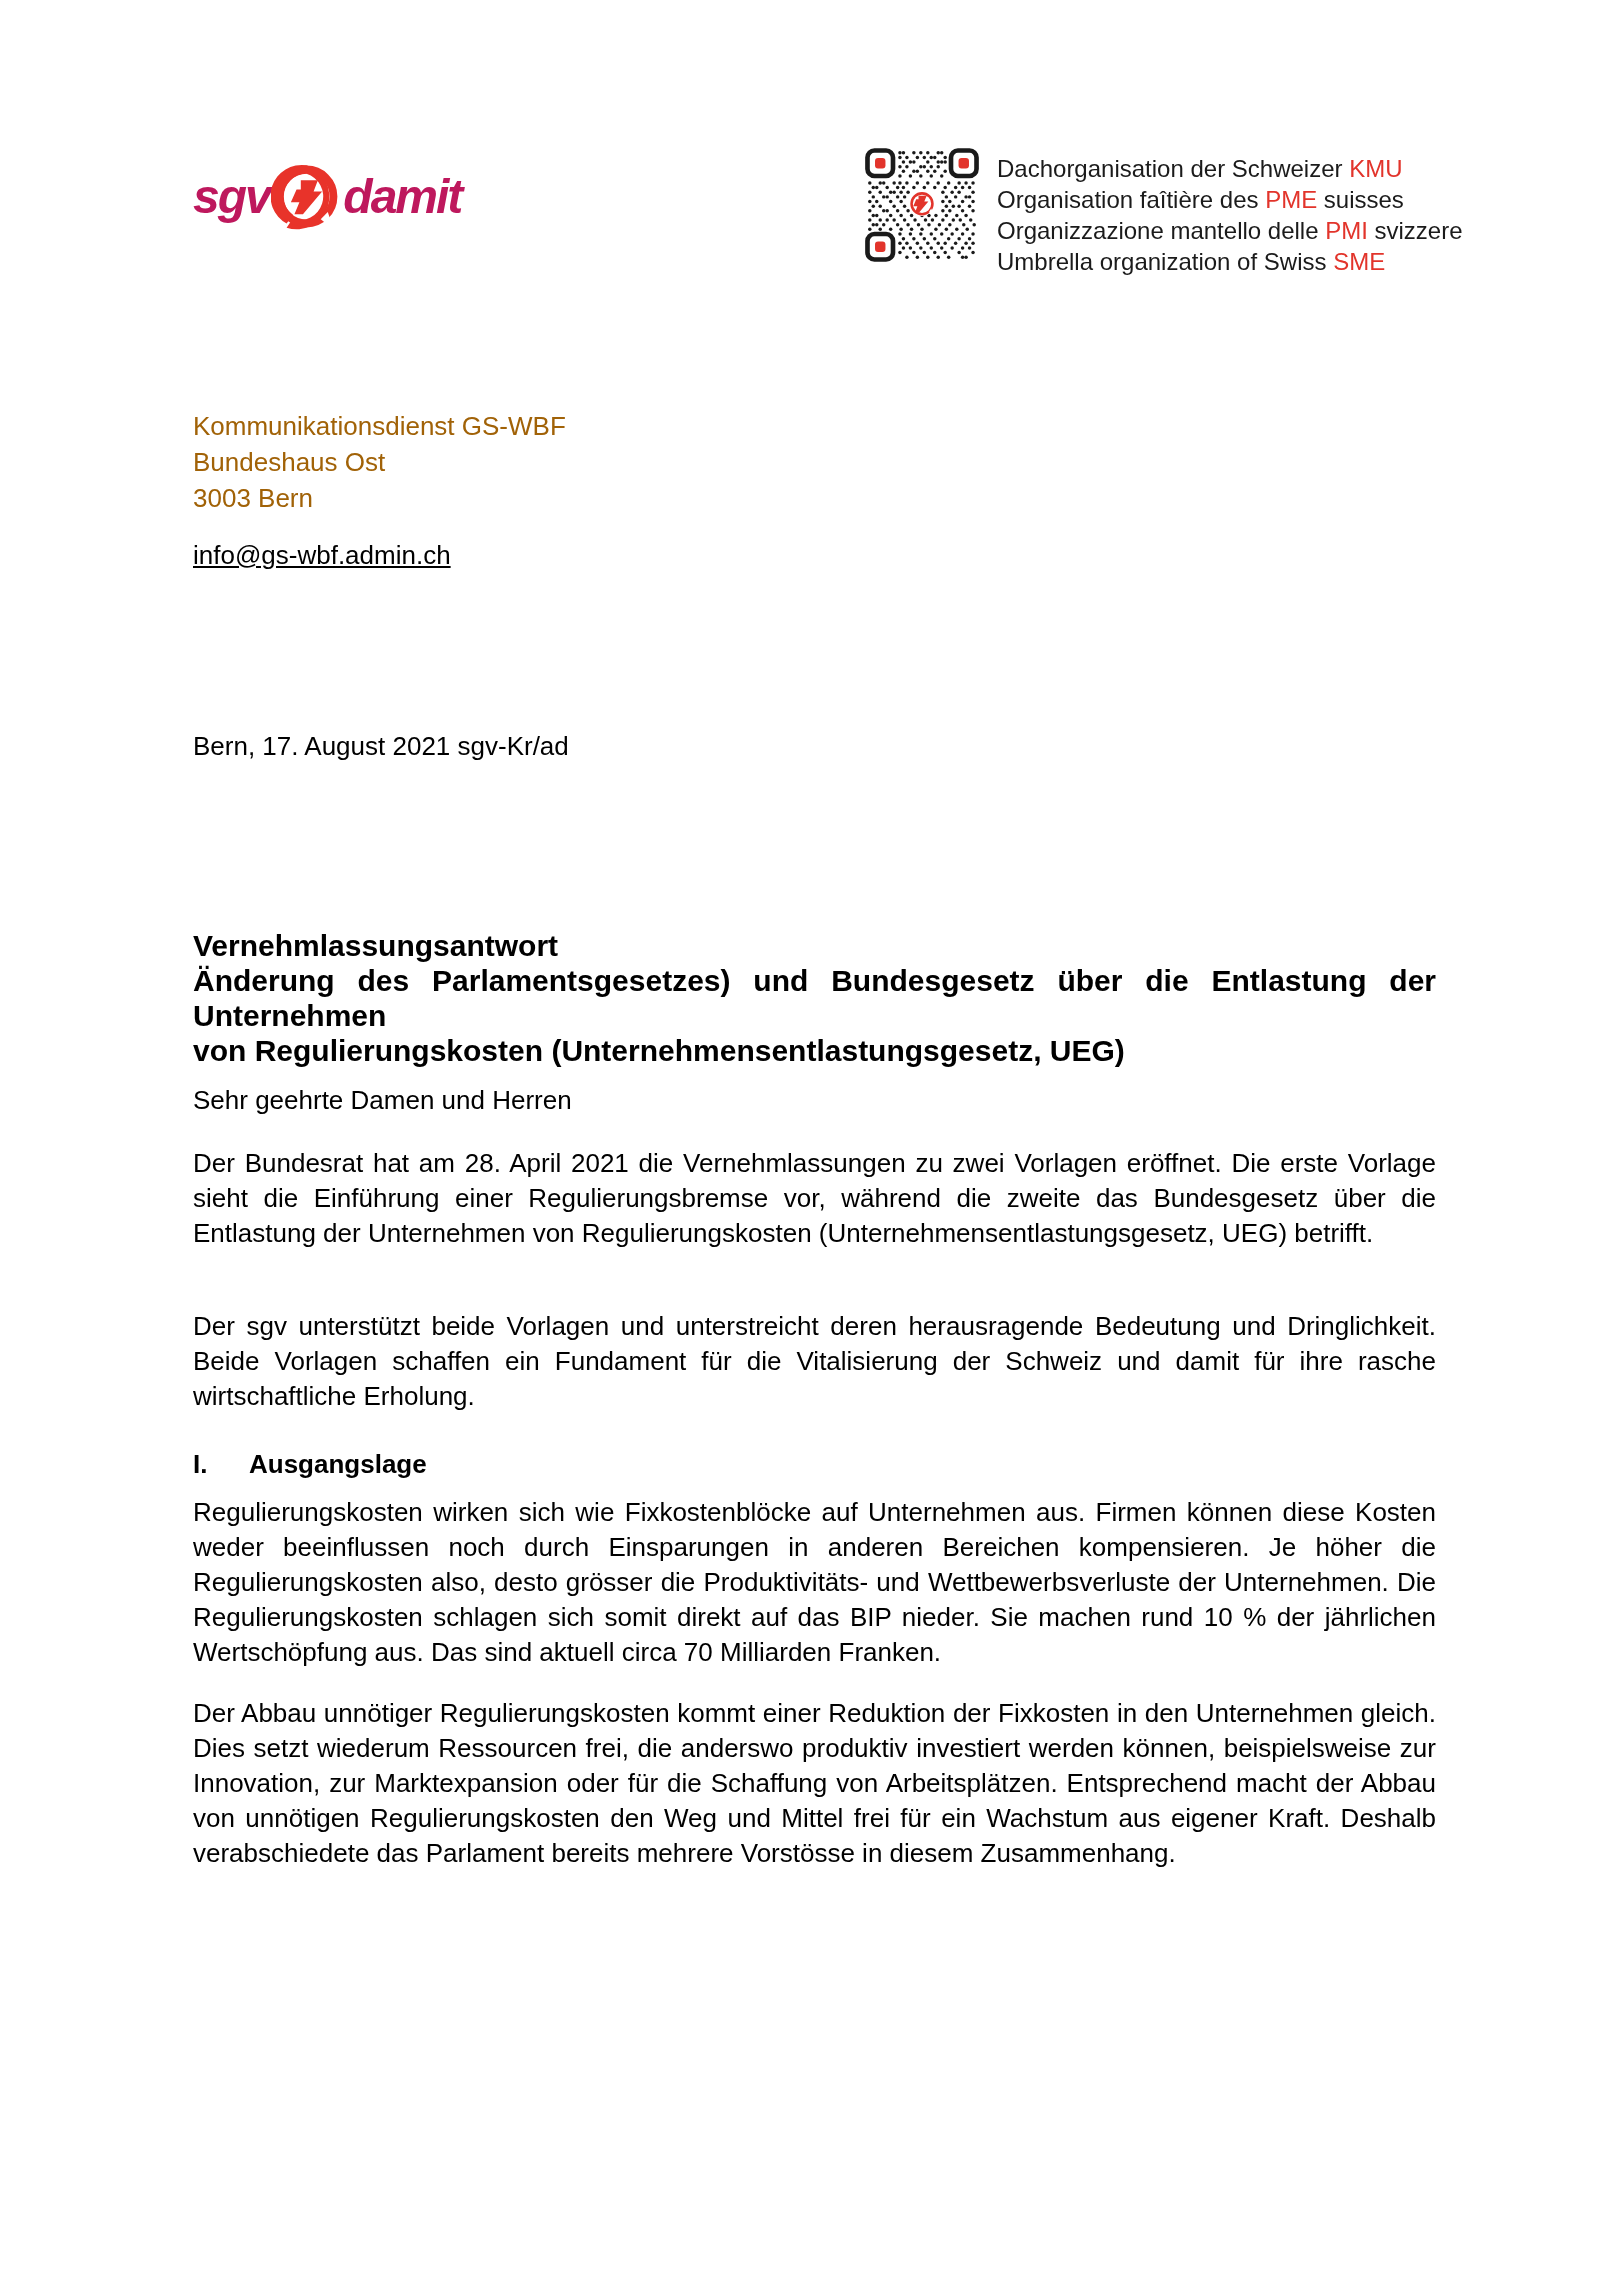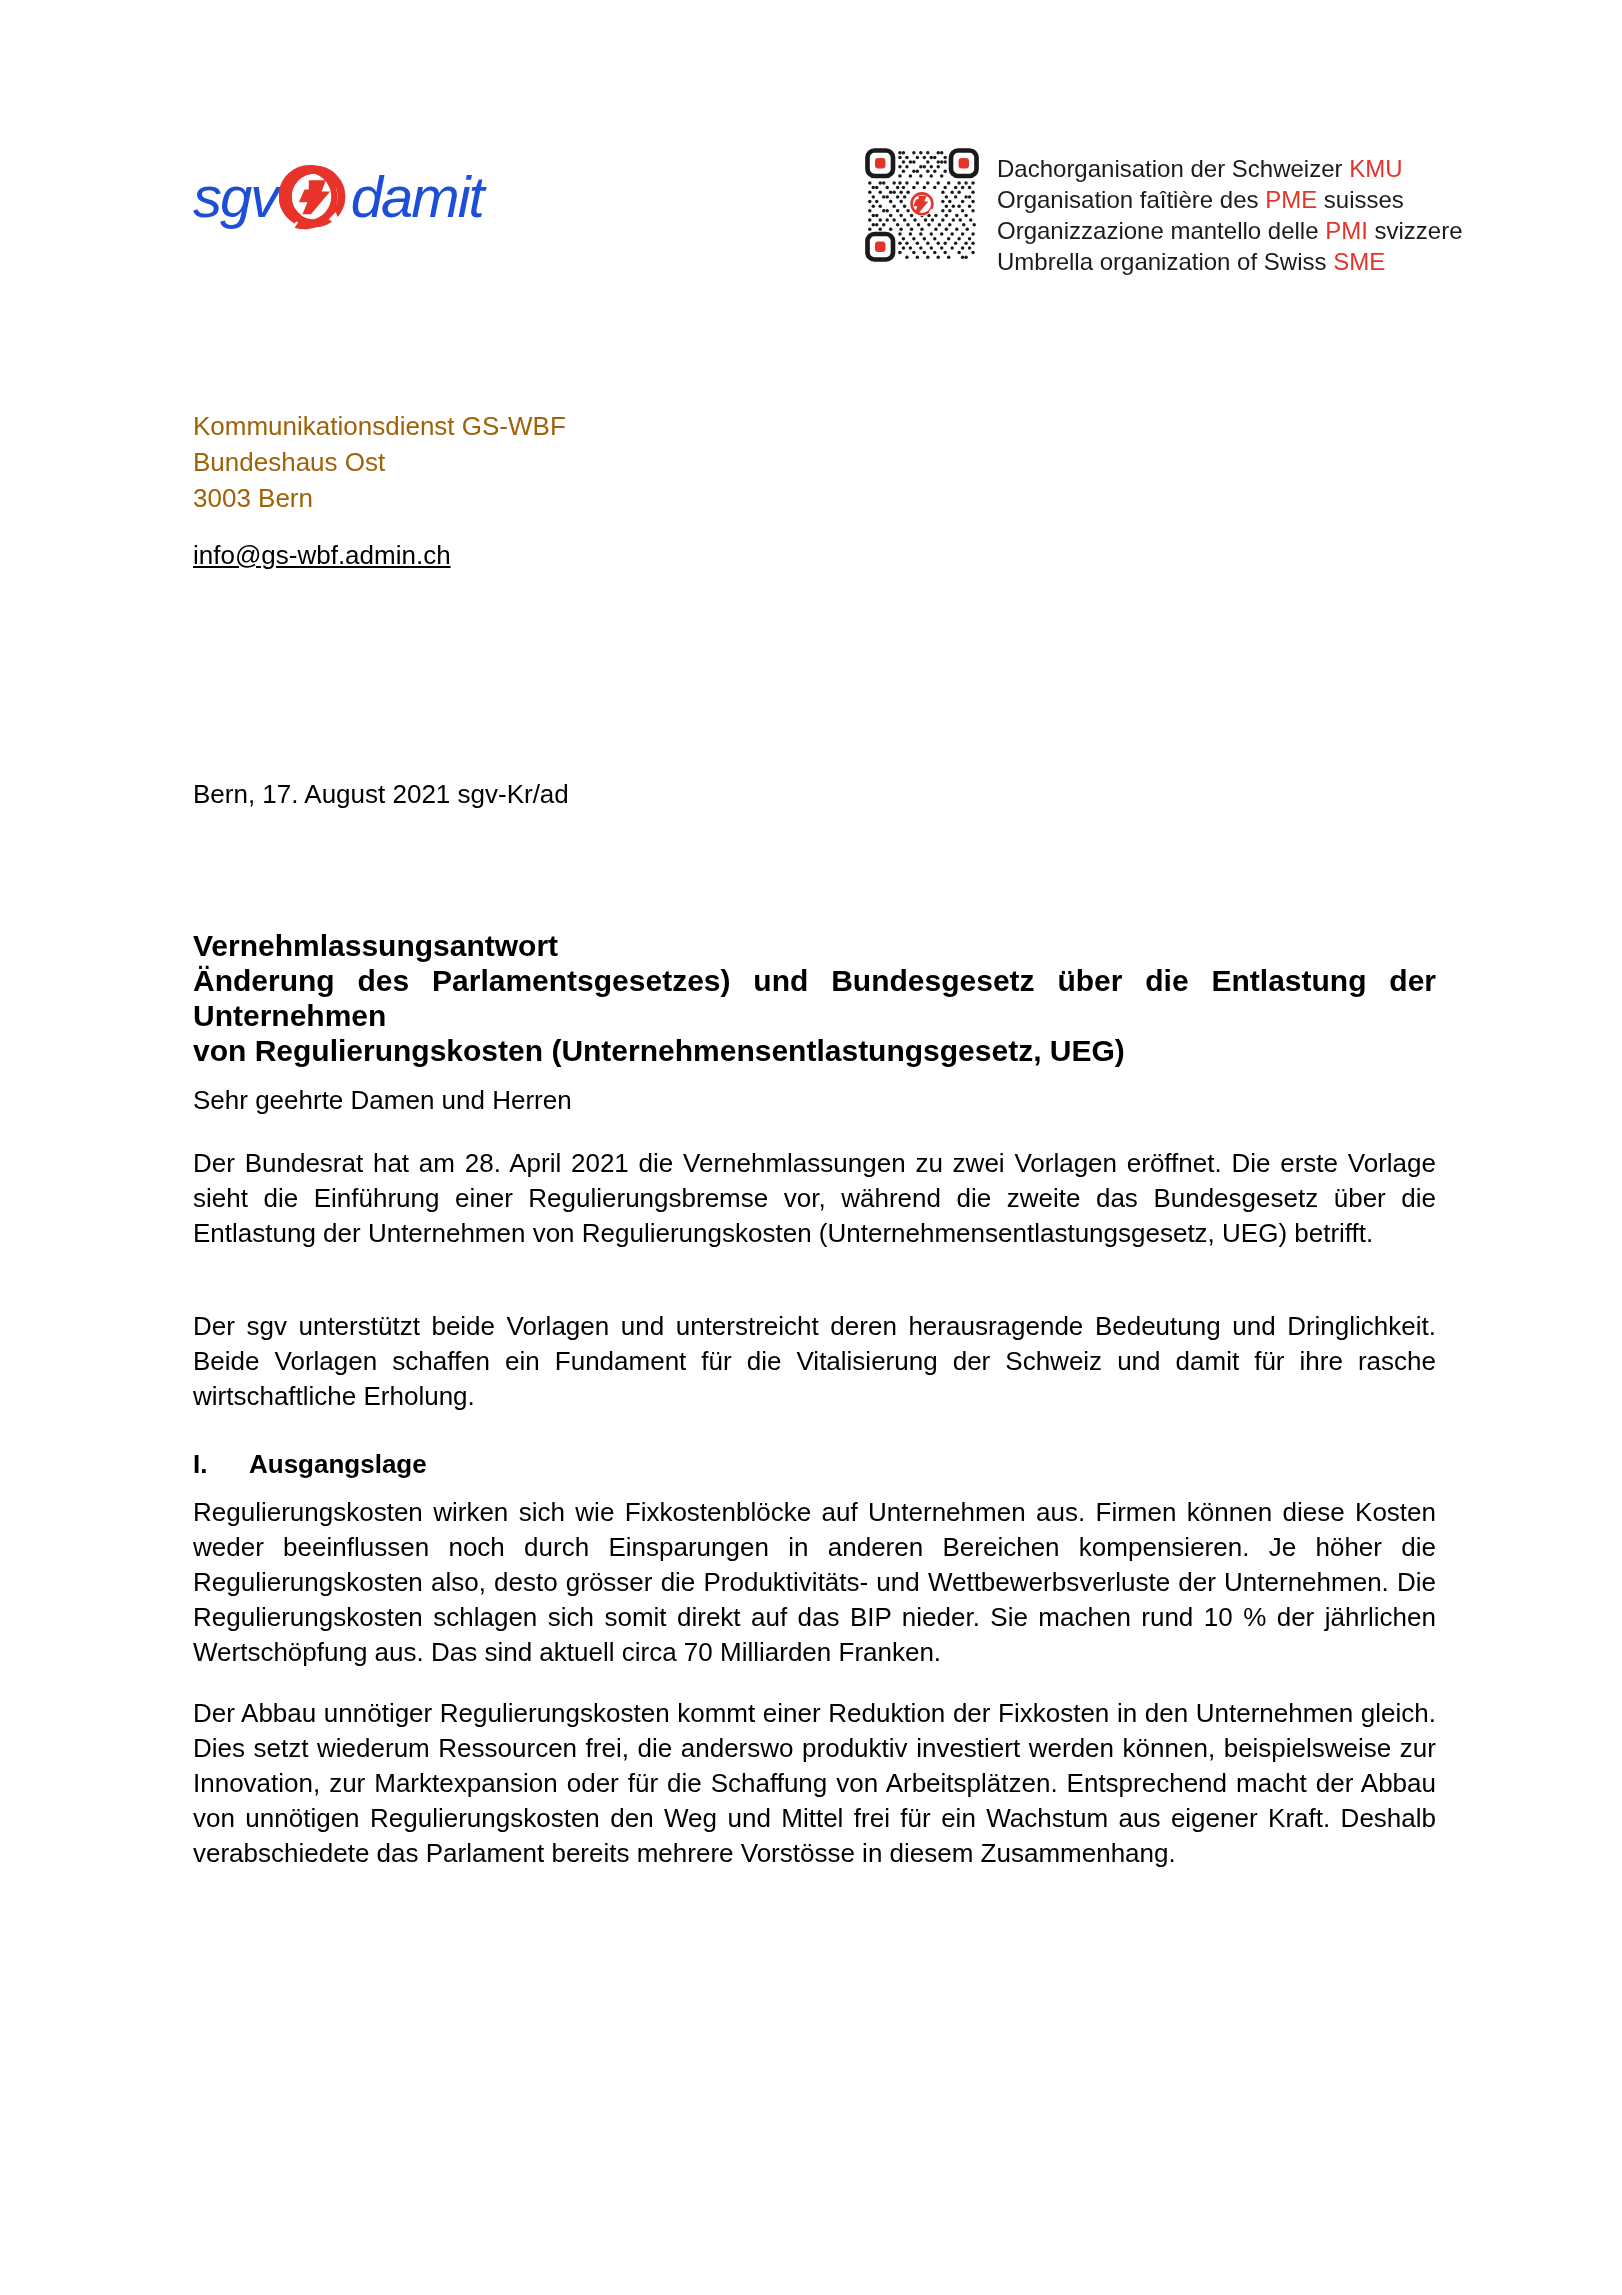--- a/index.html
+++ b/index.html
@@ -32,25 +32,25 @@
   .logo {
     position: absolute;
     left: 193px;
     top: 157px;
     display: flex;
     align-items: center;
     height: 79px;
   }
   .logo-text {
     font-family: "Liberation Sans", sans-serif;
-    font-size: 58px;
+    font-size: 48px;
     font-style: italic;
-    font-weight: normal;
+    font-weight: bold;
     letter-spacing: -2px;
-    color: #1d4ed8;
+    color: #be185d;
     line-height: 1;
   }
   .logo-mark {
     position: relative;
     width: 71px;
     height: 71px;
     margin: 0 1.3px 0 1.3px;
     flex: 0 0 auto;
   }
   .logo-mark svg { display:block; }
@@ -101,21 +101,20 @@
   .email-link {
     color: #000;
     text-decoration: underline;
   }
   .dateline {
     position: absolute;
     left: 193px;
     top: 728px;
     font-size: 26px;
     line-height: 36px;
-    margin-top: 48px;
   }
 
   .title-block {
     position: absolute;
     left: 193px;
     top: 928px;
     width: 1243px;
     font-size: 30px;
     line-height: 35px;
     font-weight: bold;

